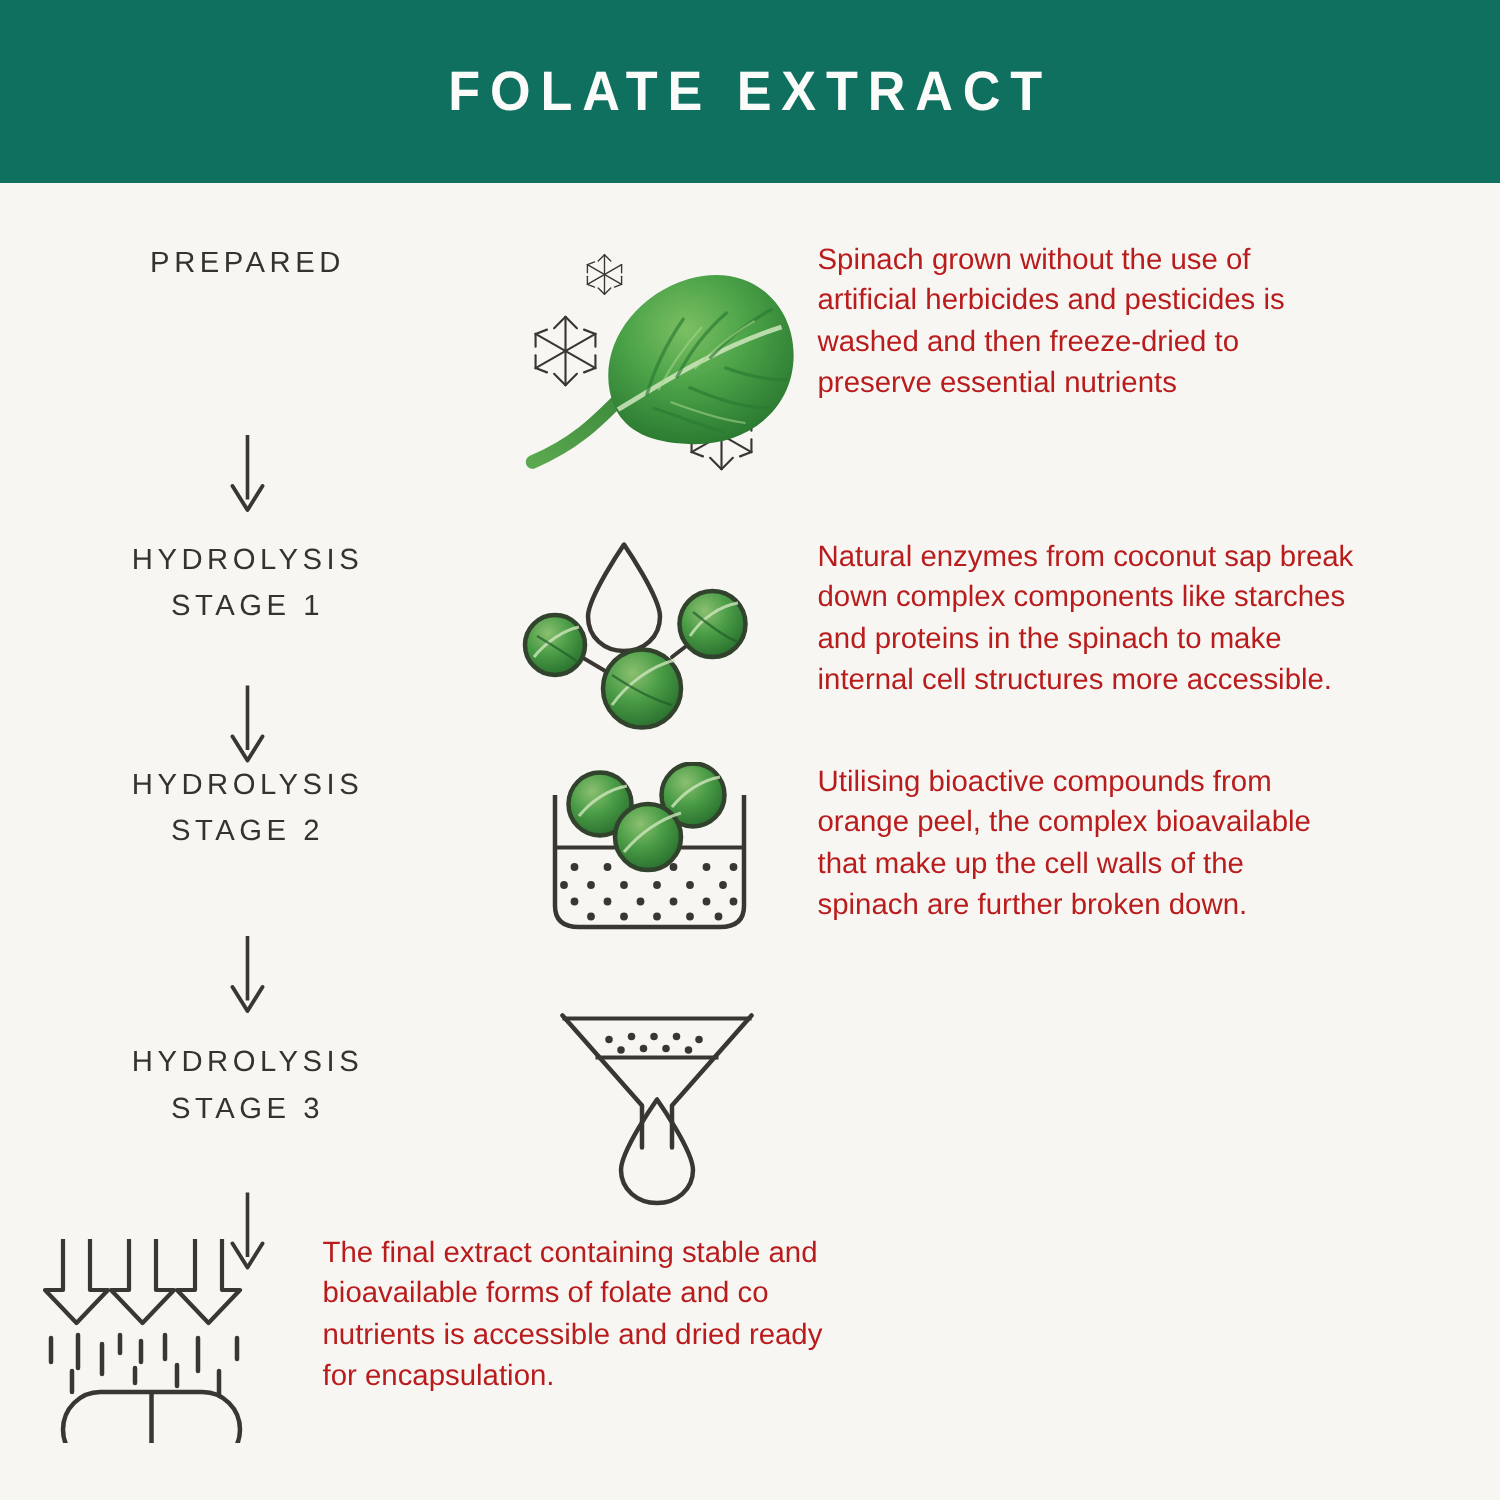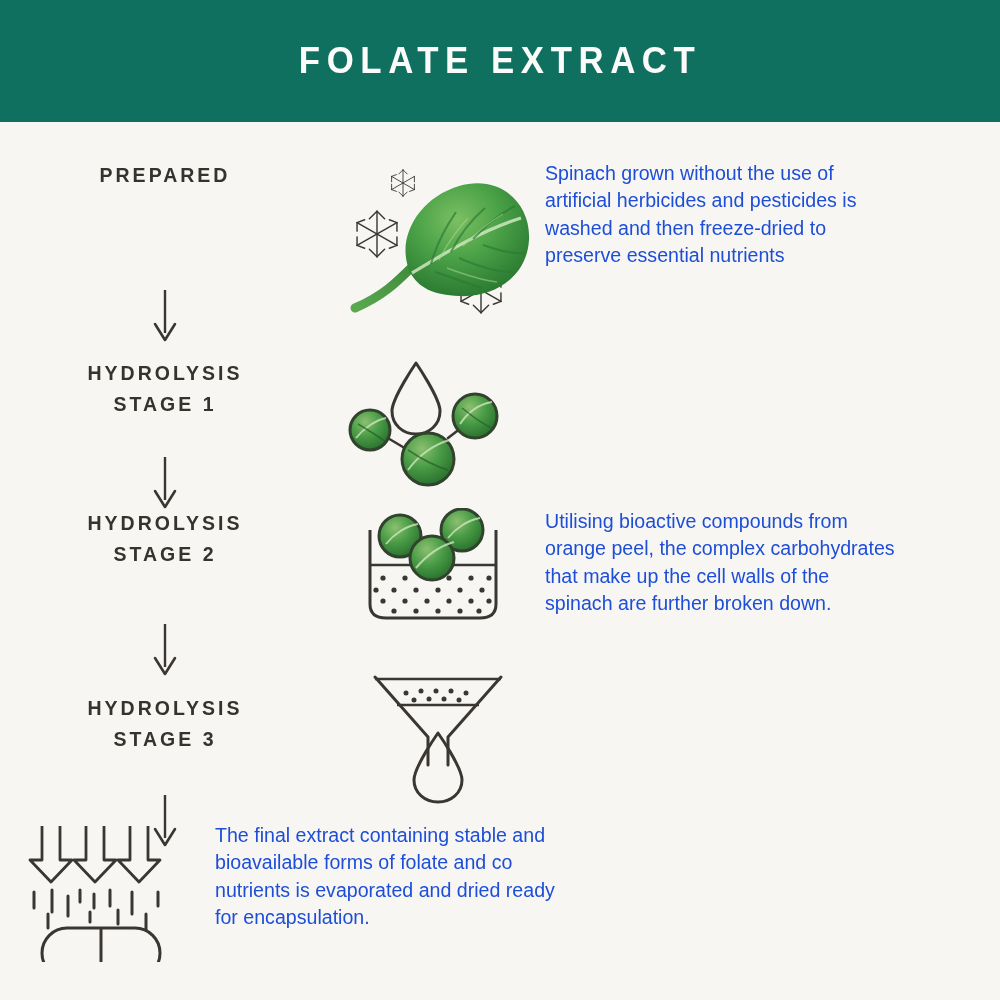--- a/index.html
+++ b/index.html
@@ -36,35 +36,35 @@
     left:0;width:1000px;
     display:flex;
     align-items:flex-start;
   }
   .col-label{
     width:330px;
     flex:0 0 330px;
     text-align:center;
     color:#36332e;
     font-size:19.5px;
-    font-weight:bold;
+    font-weight:normal;
     letter-spacing:3.0px;
     line-height:31px;
     text-transform:uppercase;
     white-space:pre-line;
   }
   .col-icon{
     width:215px;
     flex:0 0 215px;
     display:flex;
     justify-content:center;
   }
   .col-text{
     flex:1 1 auto;
-    color:#1d4ed8;
+    color:#b91c1c;
     font-size:19.6px;
     line-height:27.4px;
     padding-right:12px;
     white-space:pre-line;
   }
   
   .arrow-connector{
     position:absolute;
     left:0;width:330px;
     display:flex;justify-content:center;
@@ -215,20 +215,24 @@
           <path d="M112,66 C120,54 132,46 144,44"></path>
           <path d="M60,112 C70,98 86,86 102,82"></path>
         </g>
         <g stroke="#1f5f27" stroke-width="1.6" fill="none" opacity="0.7">
           <path d="M10,66 C20,72 30,78 38,84"></path>
           <path d="M114,50 C124,58 134,66 144,70"></path>
           <path d="M60,92 C72,100 86,108 100,112"></path>
         </g>
       </svg>
     </div>
+    <div class="col-text">Natural enzymes from coconut sap break
+down complex components like starches
+and proteins in the spinach to make
+internal cell structures more accessible.</div>
   </div>
 
   <div class="arrow-connector" style="top:455px;">
     <svg width="30" height="56" viewBox="0 0 30 56">
       <line x1="15" y1="2" x2="15" y2="45" stroke="#3a3733" stroke-width="2.4"></line>
       <path d="M5,36 L15,52 L25,36" fill="none" stroke="#3a3733" stroke-width="2.6" stroke-linecap="round" stroke-linejoin="round"></path>
     </svg>
   </div>
 
   <div class="row" style="top:508px;">
@@ -270,21 +274,21 @@
         <circle cx="114" cy="22" r="21" fill="url(#molg)" stroke="#31432c" stroke-width="3"></circle>
         <circle cx="84" cy="50" r="22" fill="url(#molg)" stroke="#31432c" stroke-width="3"></circle>
         <g stroke="#cfe6bd" stroke-width="2" fill="none" opacity="0.8">
           <path d="M38,36 C46,26 58,18 70,16"></path>
           <path d="M100,30 C108,20 120,12 132,10"></path>
           <path d="M68,60 C78,48 92,38 106,34"></path>
         </g>
       </svg>
     </div>
     <div class="col-text">Utilising bioactive compounds from
-orange peel, the complex carbohydrates
+orange peel, the complex bioavailable
 that make up the cell walls of the
 spinach are further broken down.</div>
   </div>
 
   <div class="arrow-connector" style="top:622px;">
     <svg width="30" height="56" viewBox="0 0 30 56">
       <line x1="15" y1="2" x2="15" y2="45" stroke="#3a3733" stroke-width="2.4"></line>
       <path d="M5,36 L15,52 L25,36" fill="none" stroke="#3a3733" stroke-width="2.6" stroke-linecap="round" stroke-linejoin="round"></path>
     </svg>
   </div>
@@ -349,17 +353,17 @@
         </g>
 
         <g>
           <rect x="24" y="106" width="118" height="50" rx="25" ry="25" fill="none" stroke="#3a3733" stroke-width="3"></rect>
           <line x1="83" y1="106" x2="83" y2="156" stroke="#3a3733" stroke-width="3"></line>
         </g>
       </svg>
     </div>
     <div class="col-text">The final extract containing stable and
 bioavailable forms of folate and co
-nutrients is evaporated and dried ready
+nutrients is accessible and dried ready
 for encapsulation.</div>
   </div>
 
 </div>
 
 </body></html>

